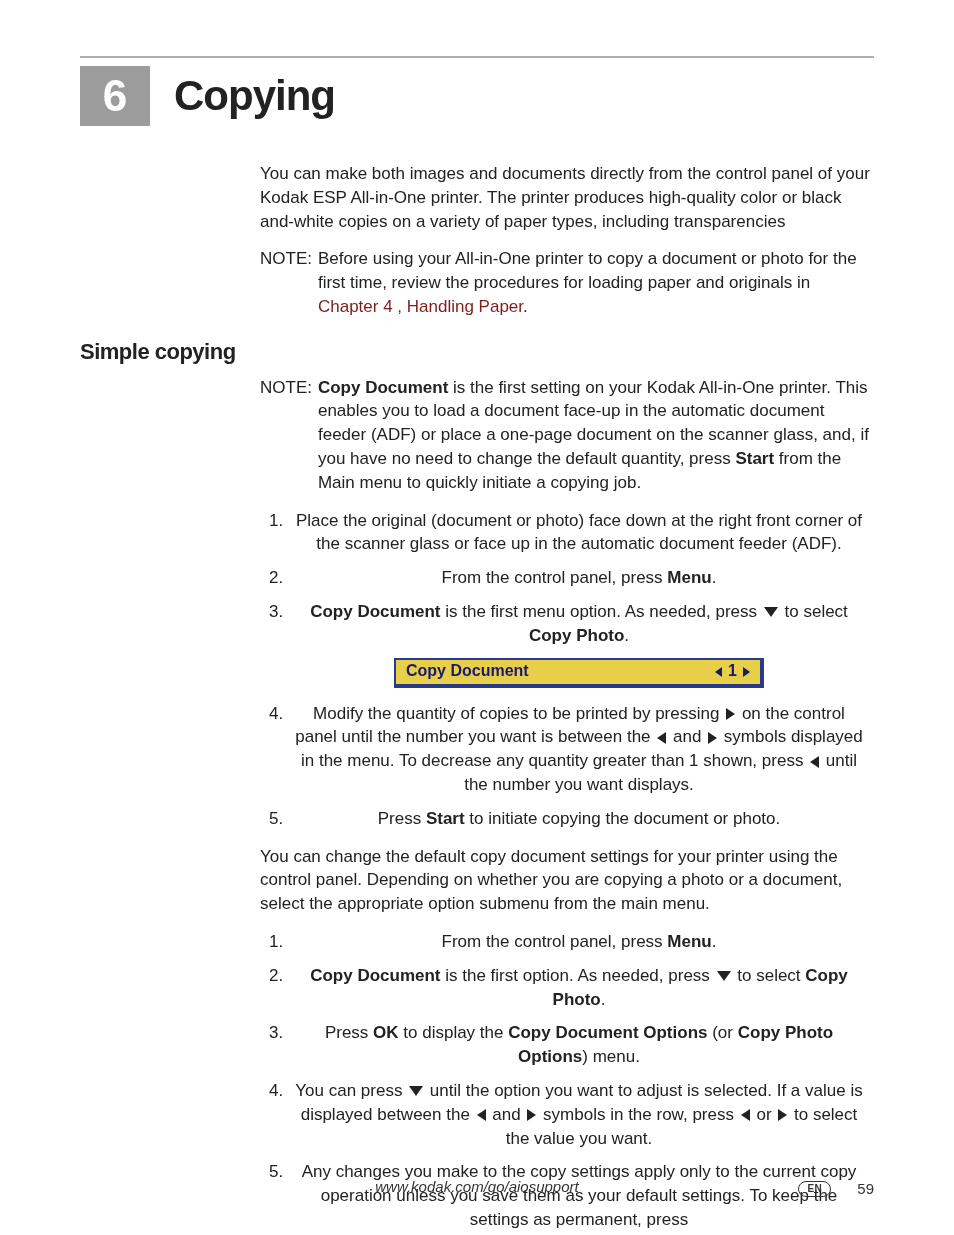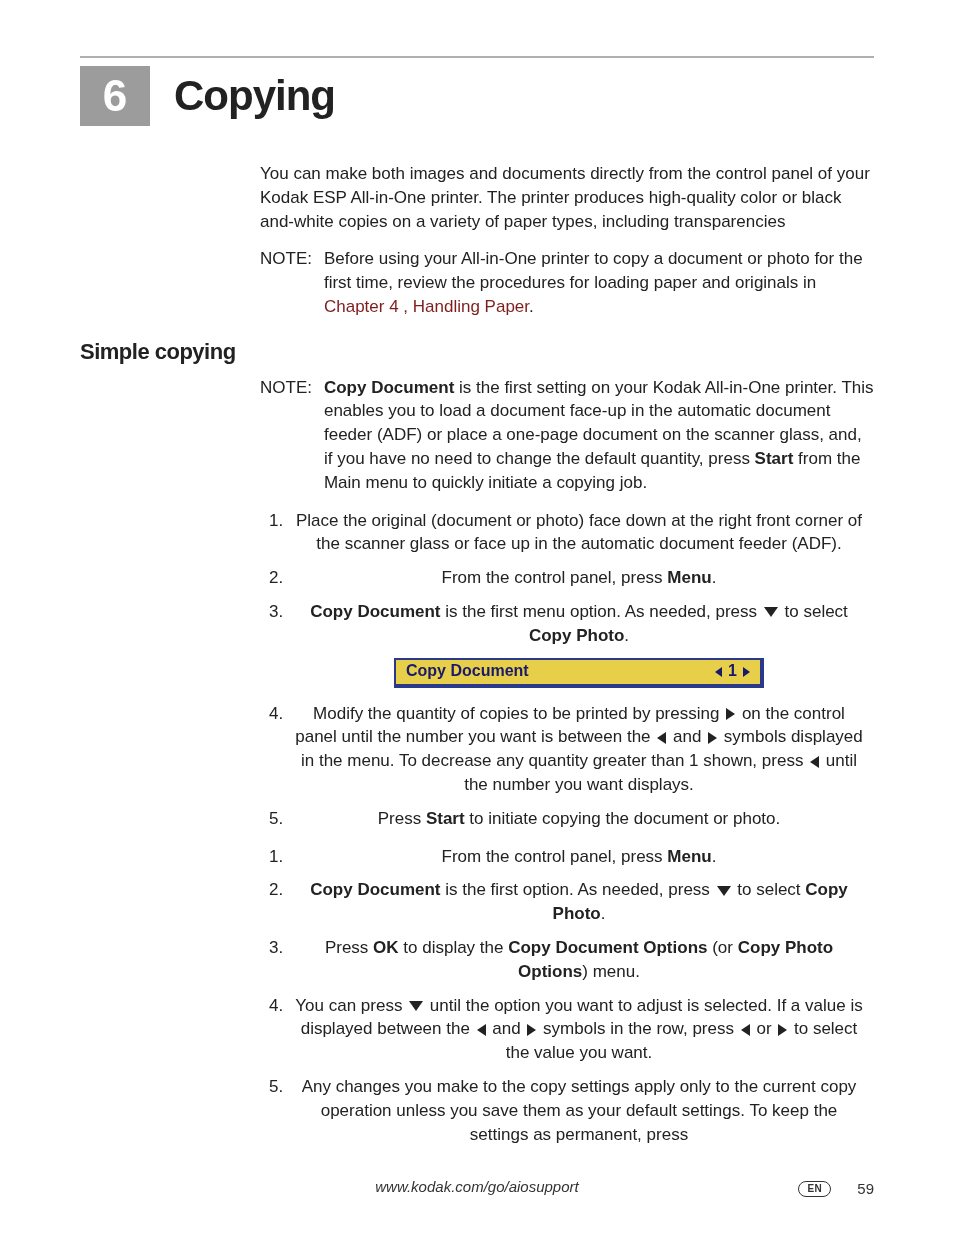--- a/index.html
+++ b/index.html
@@ -51,21 +51,21 @@
     letter-spacing: -0.5px;
   }
   .body-block {
     margin-left: 180px;
     margin-right: 0;
     margin-bottom: 14px;
   }
   .note-block {
     margin-left: 180px;
     display: flex;
-    gap: 12px;
+    gap: 6px;
     margin-bottom: 14px;
   }
   .note-label {
     flex: 0 0 auto;
   }
   .note-body {
     flex: 1 1 auto;
   }
   .link {
     color: #7f1d1d;
@@ -199,20 +199,21 @@
     </li>
     <li>
       <span>Modify the quantity of copies to be printed by pressing </span><span class="inline-icon tri tri-right"></span><span> on the control panel until the number you want is between the </span><span class="inline-icon tri tri-left"></span><span> and </span><span class="inline-icon tri tri-right"></span><span> symbols displayed in the menu. To decrease any quantity greater than 1 shown, press </span><span class="inline-icon tri tri-left"></span><span> until the number you want displays.</span>
     </li>
     <li>
       <span>Press </span><span class="bold">Start</span><span> to initiate copying the document or photo.</span>
     </li>
   </ol>
 
 
+  <div class="body-block">You can change the default copy document settings for your printer using the control panel. Depending on whether you are copying a photo or a document, select the appropriate option submenu from the main menu.</div>
 
   <ol class="steps">
     <li>
       <span>From the control panel, press </span><span class="bold">Menu</span><span>.</span>
     </li>
     <li>
       <span class="bold">Copy Document</span><span> is the first option. As needed, press </span><span class="inline-icon tri tri-down"></span><span> to select </span><span class="bold">Copy Photo</span><span>.</span>
     </li>
     <li>
       <span>Press </span><span class="bold">OK</span><span> to display the </span><span class="bold">Copy Document Options</span><span> (or </span><span class="bold">Copy Photo Options</span><span>) menu.</span>

